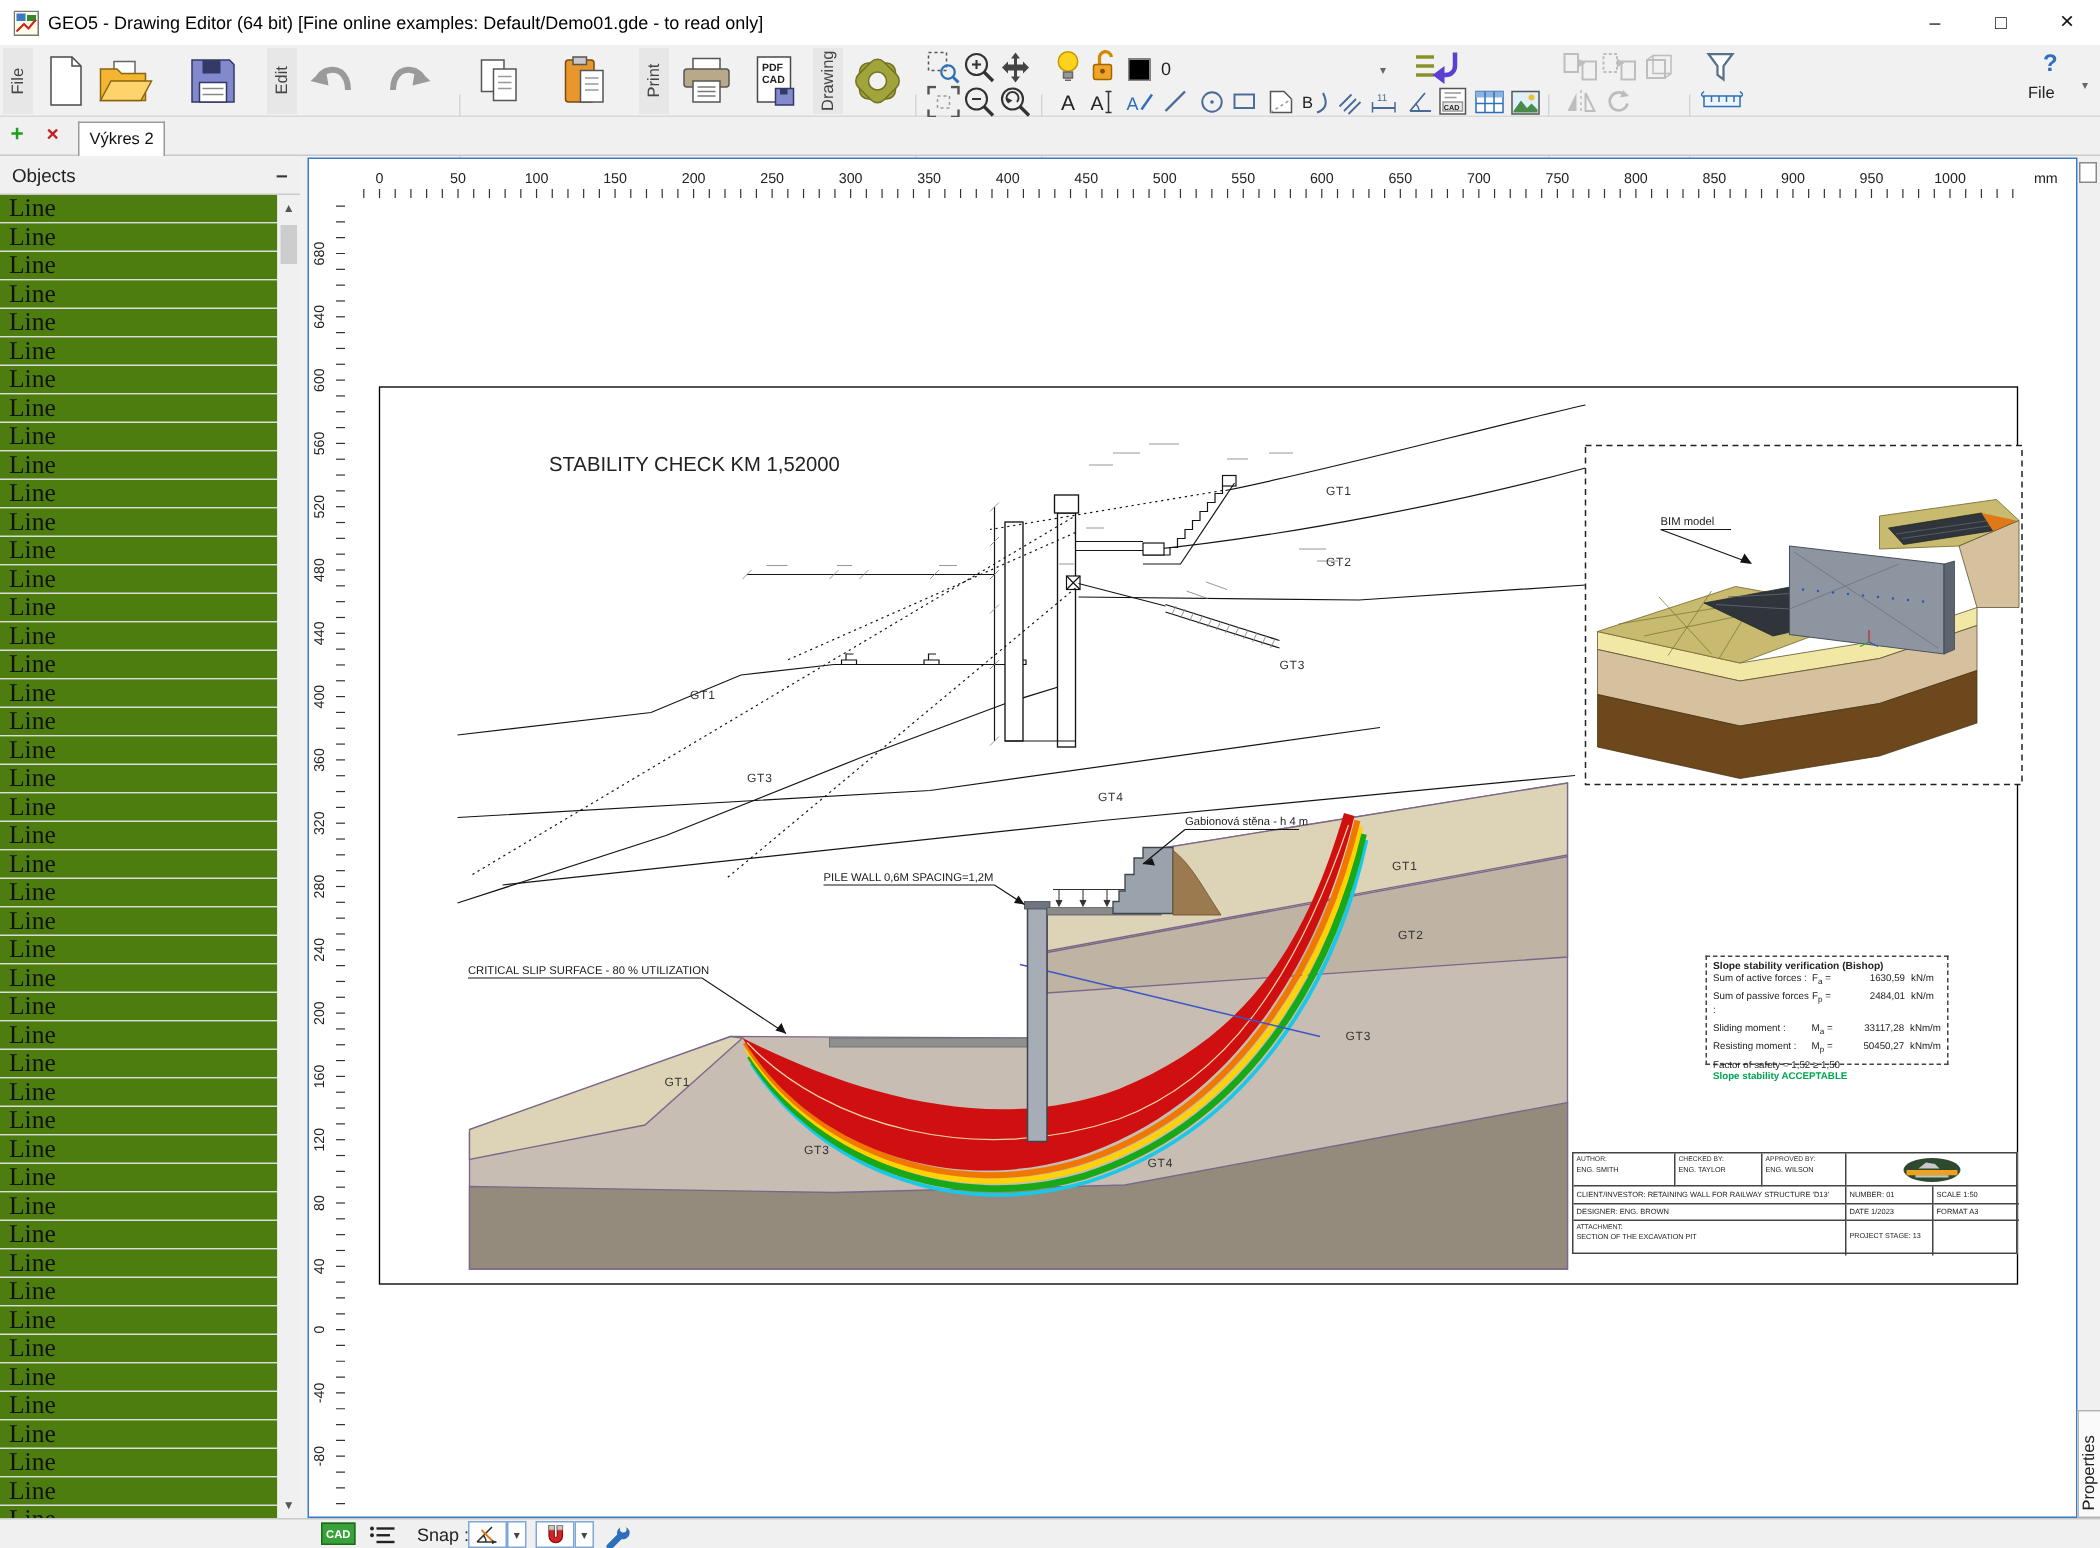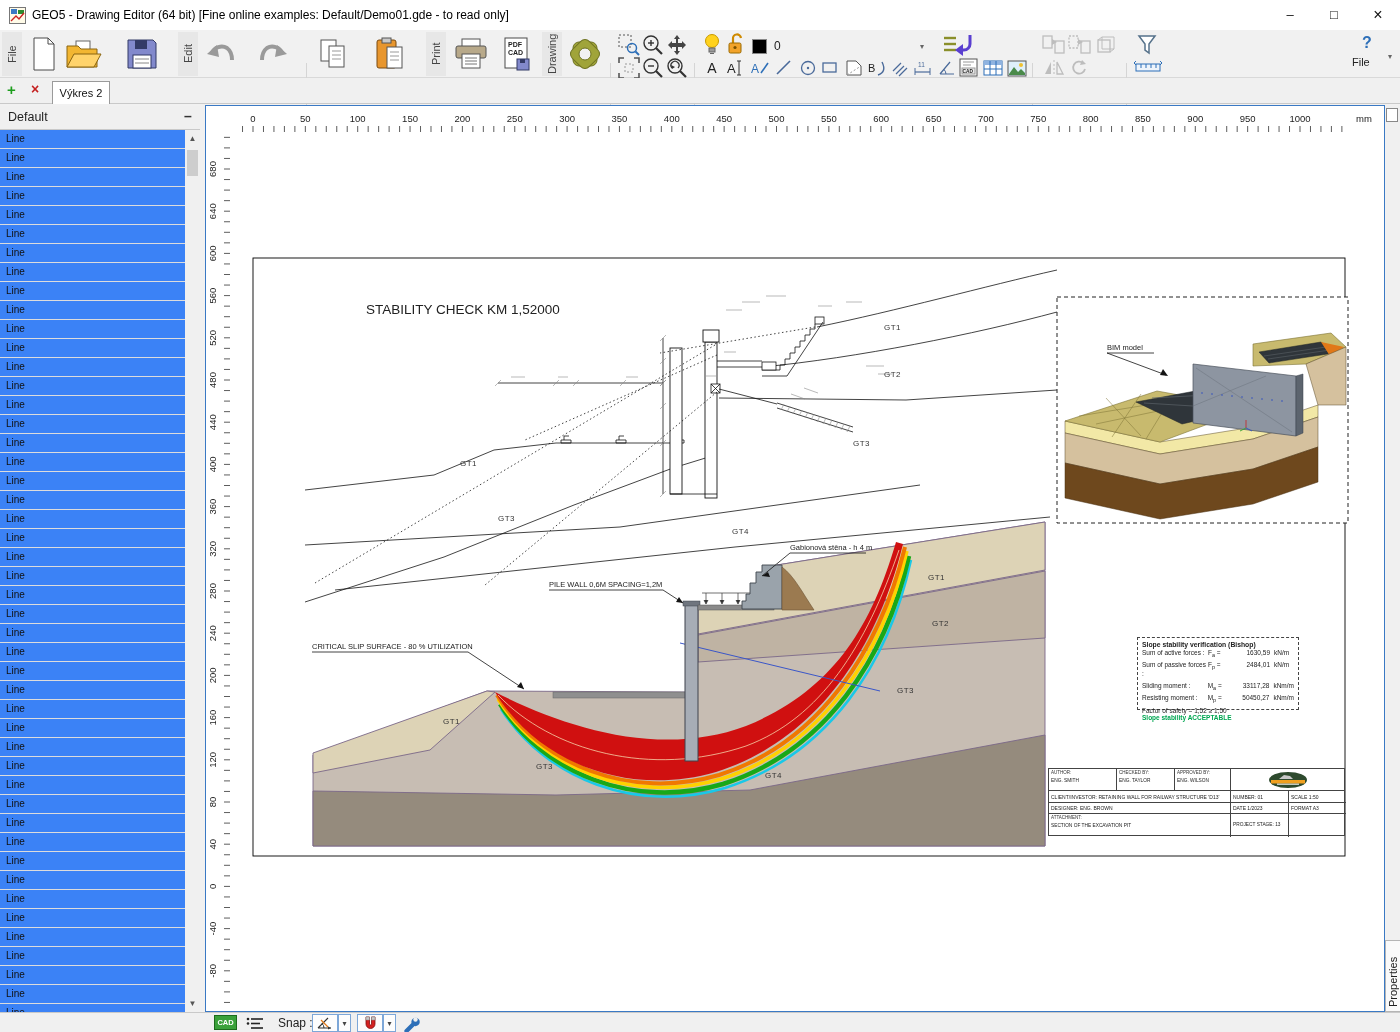--- a/index.html
+++ b/index.html
@@ -17,21 +17,21 @@
   .drop{position:absolute;font-size:8px;color:#666;}
   .sep{position:absolute;top:33px;width:1px;height:42px;background:#d5d5d5;}
   .stext{font-size:12px;color:#222;}
   
   #tabstrip{left:0;top:78px;width:1400px;height:26px;background:#f0f0f0;border-bottom:1px solid #c9c9c9;}
   #tab1{position:absolute;left:52px;top:3px;width:58px;height:23px;background:#fff;border:1px solid #9a9a9a;border-bottom:none;font-size:11px;text-align:center;line-height:22px;color:#111;}
   
   #objhead{left:0;top:106px;width:200px;height:24px;background:#f0f0f0;border-bottom:1px solid #c9c9c9;}
   #objhead .t{position:absolute;left:8px;top:4px;font-size:12.5px;color:#222;}
   #objlist{left:0;top:130px;width:185px;height:882px;background:#fff;overflow:hidden;}
-  .obj-row{height:19px;line-height:18px;font-size:10px;color:#111;padding-left:6px;border-bottom:1px solid #dcdcdc;background:#3b82f6;}
+  .obj-row{height:19px;line-height:18px;font-size:17px;color:#111;padding-left:6px;border-bottom:1px solid #dcdcdc;background:#4d7c0f;font-family:Liberation Serif, serif;}
   #objscroll{left:185px;top:130px;width:15px;height:882px;background:#f0f0f0;}
   .scrbtn{position:absolute;left:0;width:15px;height:17px;font-size:8px;color:#555;text-align:center;line-height:17px;}
   #scrthumb{position:absolute;left:2px;top:20px;width:11px;height:26px;background:#cdcdcd;}
   
   #canvas{left:205px;top:105px;width:1180px;height:907px;background:#fff;border:1px solid #3a79c4;}
   .rlab{font-size:9.5px;fill:#222;}
   .rtick{stroke:#333;stroke-width:0.8;}
   .gtlab{font-size:8px;fill:#333;letter-spacing:.5px;}
   .anno{font-size:7.5px;fill:#1a1a1a;}
   .thin{stroke:#141414;stroke-width:.8;fill:none;}
@@ -392,21 +392,21 @@
     <div class="drop" style="left:1388px;top:22px">▾</div>
   </div>
 
   <div class="abs" id="tabstrip">
     <span class="abs" style="left:7px;top:3px;font-size:15px;font-weight:bold;color:#1e9e1e">+</span>
     <span class="abs" style="left:31px;top:3px;font-size:14px;font-weight:bold;color:#c42020">×</span>
     <div id="tab1">Výkres 2</div>
   </div>
 
   <div class="abs" id="objhead">
-    <span class="t">Default</span>
+    <span class="t">Objects</span>
     <span class="abs" style="left:184px;top:2px;font-size:14px;font-weight:bold;color:#333">–</span>
   </div>
   <div class="abs" id="objlist">
       <div class="obj-row">Line</div>
       <div class="obj-row">Line</div>
       <div class="obj-row">Line</div>
       <div class="obj-row">Line</div>
       <div class="obj-row">Line</div>
       <div class="obj-row">Line</div>
       <div class="obj-row">Line</div>

